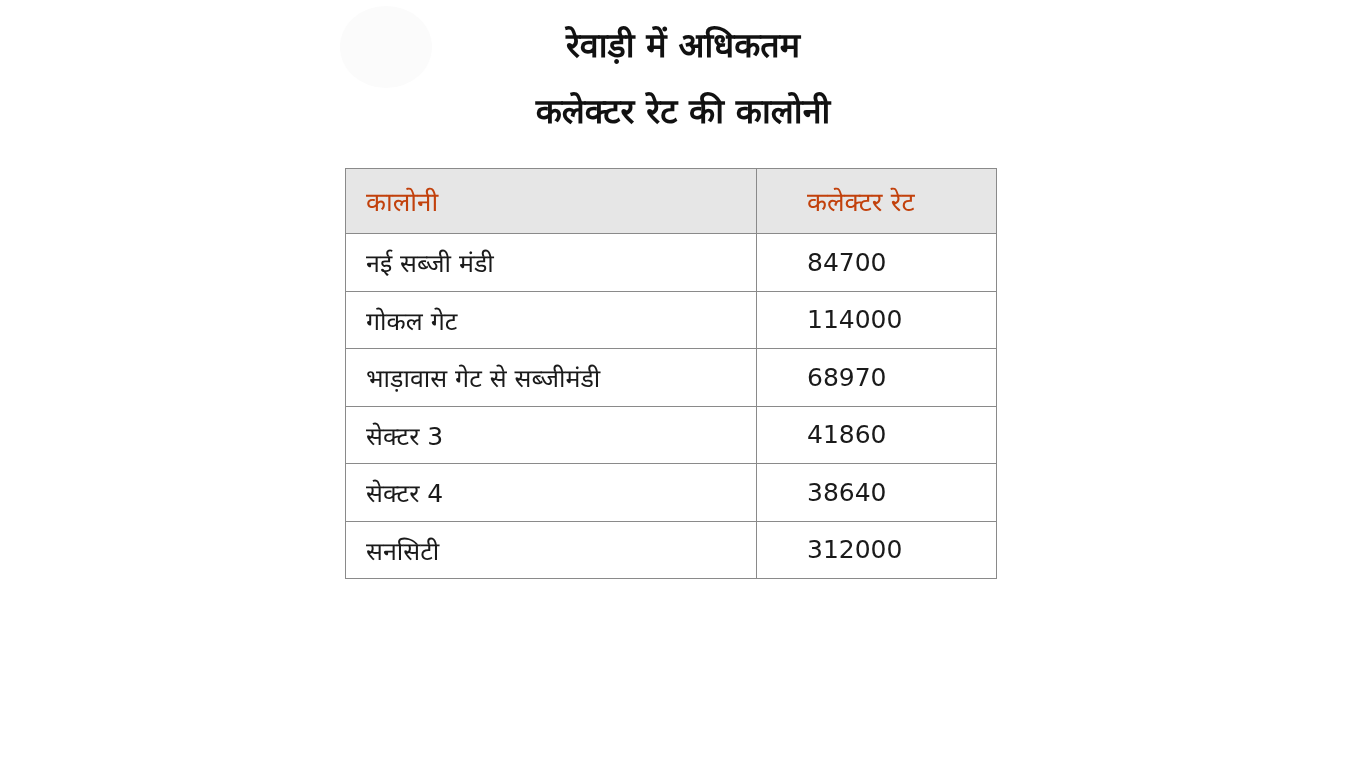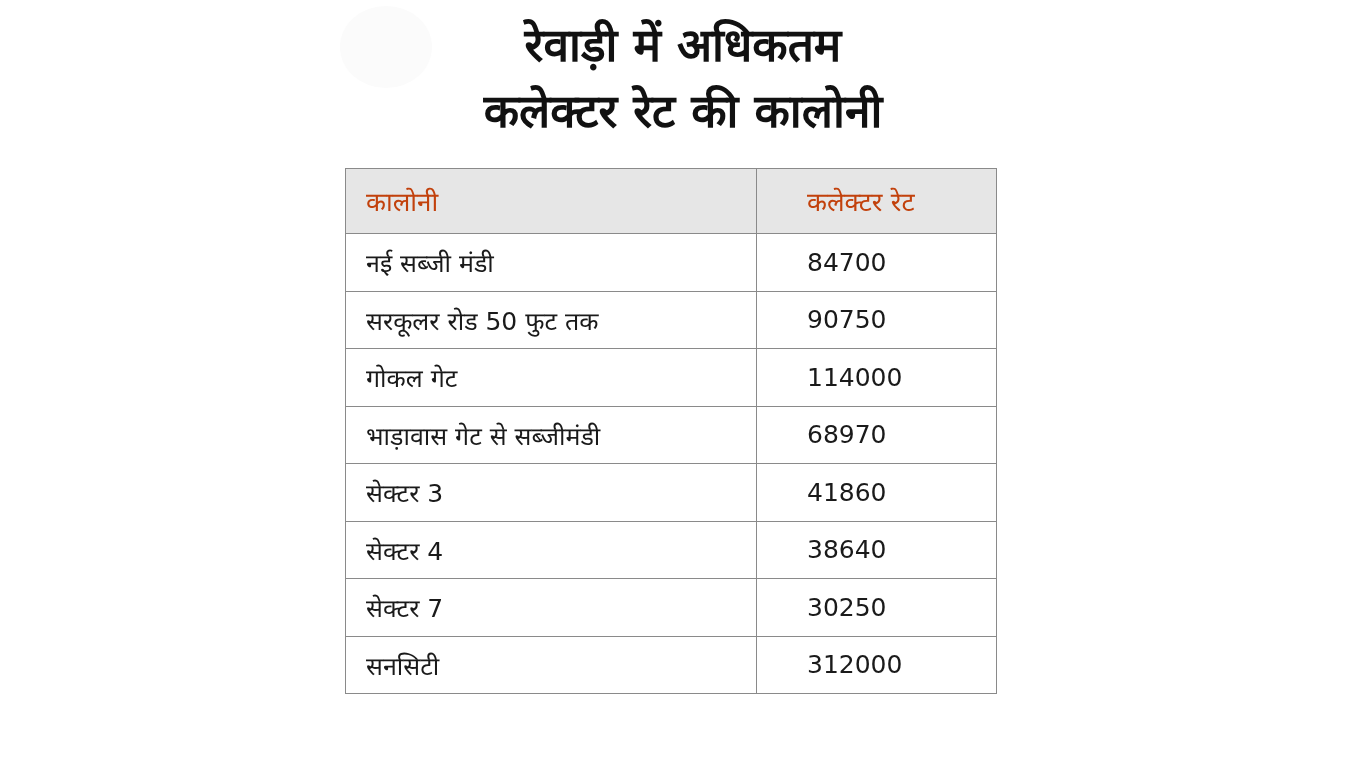--- a/index.html
+++ b/index.html
@@ -26,21 +26,21 @@
       border-radius: 50%;
       background: #fbfbfb;
     }
     .title {
       position: absolute;
       left: 0;
       top: 12px;
       width: 1366px;
       text-align: center;
       font-weight: bold;
-      font-size: 46px;
+      font-size: 34px;
       line-height: 66px;
       color: #111111;
       letter-spacing: 0px;
     }
     .title .line { display: block; }
     .table-wrap {
       position: absolute;
       left: 345px;
       top: 168px;
       width: 651px;
@@ -97,43 +97,35 @@
           <th>कालोनी</th>
           <th class="rate">कलेक्टर रेट</th>
         </tr>
       </thead>
       <tbody>
         <tr>
           <td>नई सब्जी मंडी</td>
           <td class="rate">84700</td>
         </tr>
         <tr>
-          <td>सरकूलर रोड 50 फुट तक</td>
-          <td class="rate">90750</td>
-        </tr>
-        <tr>
           <td>गोकल गेट</td>
           <td class="rate">114000</td>
         </tr>
         <tr>
           <td>भाड़ावास गेट से सब्जीमंडी</td>
           <td class="rate">68970</td>
         </tr>
         <tr>
           <td>सेक्टर 3</td>
           <td class="rate">41860</td>
         </tr>
         <tr>
           <td>सेक्टर 4</td>
           <td class="rate">38640</td>
         </tr>
         <tr>
-          <td>सेक्टर 7</td>
-          <td class="rate">30250</td>
-        </tr>
-        <tr>
           <td>सनसिटी</td>
           <td class="rate">312000</td>
         </tr>
       </tbody>
     </table>
   </div>
 </div>
 
 </body></html>

